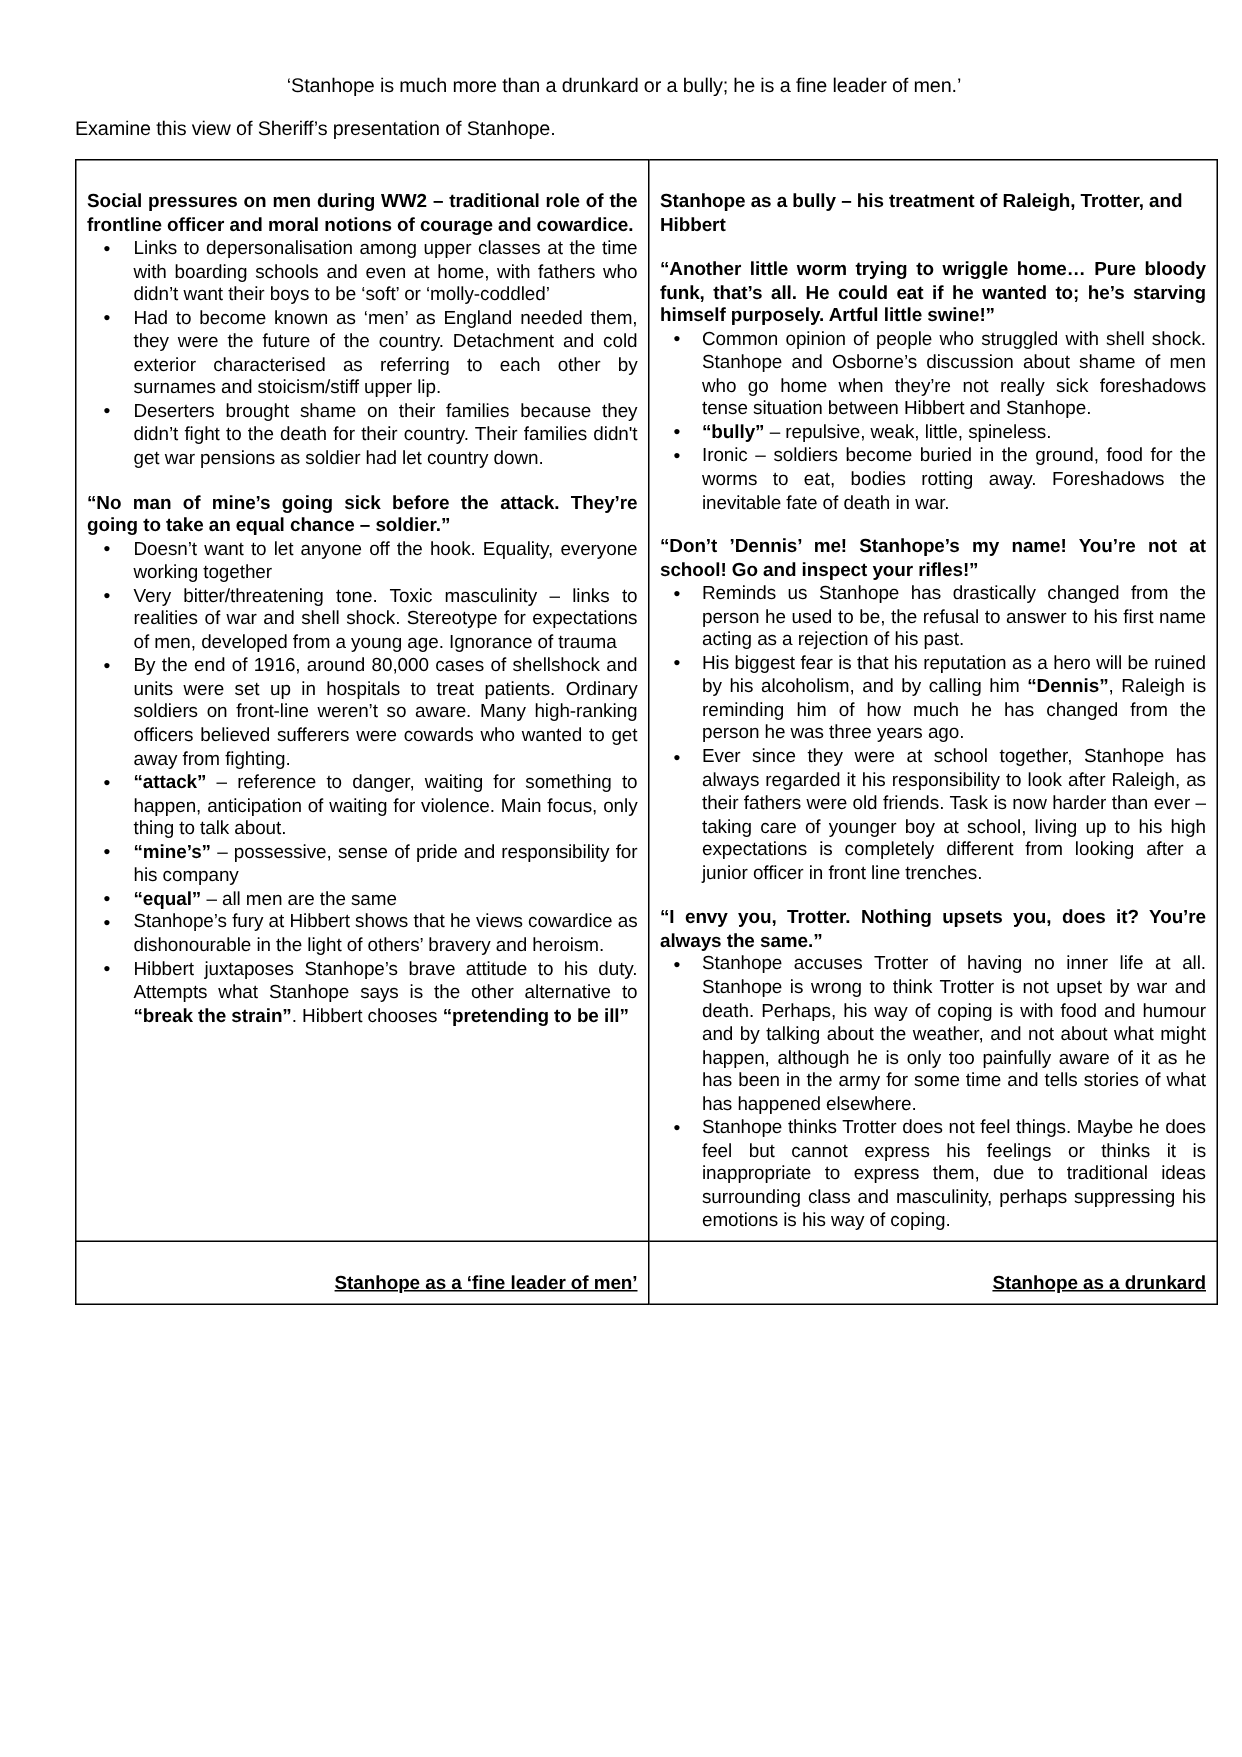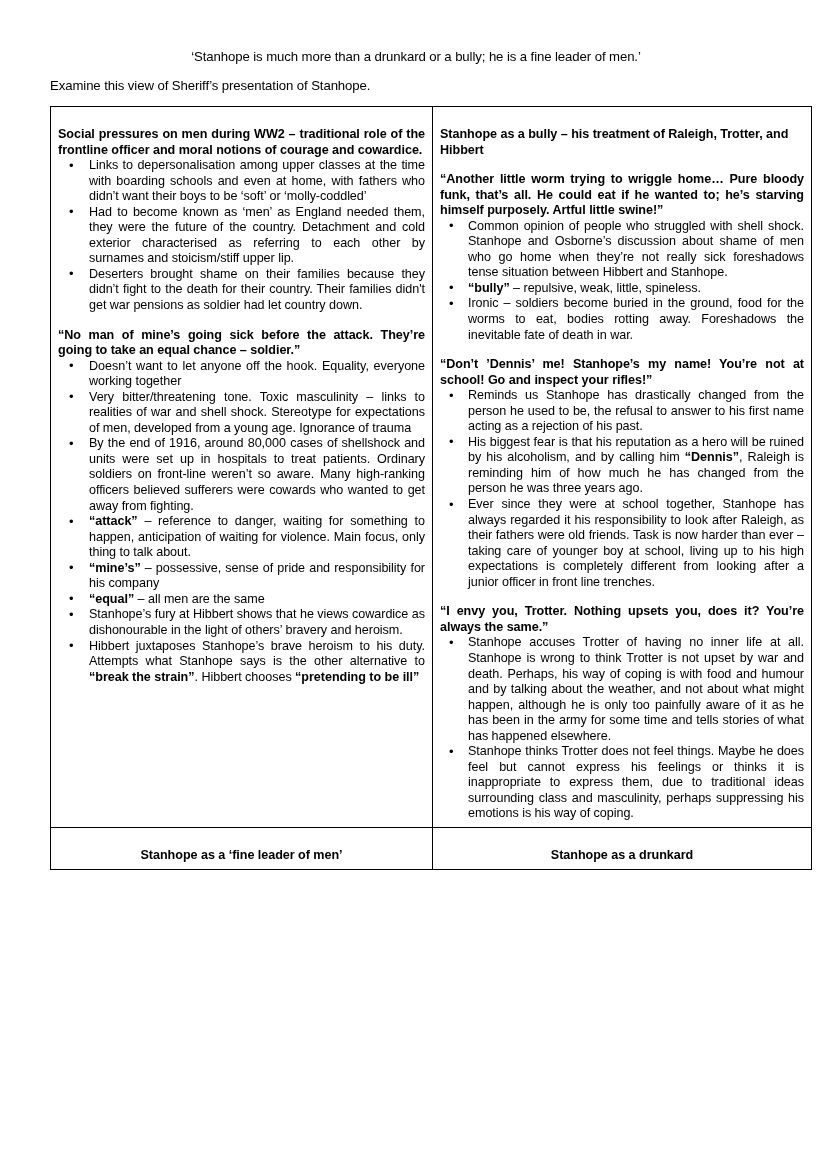--- a/index.html
+++ b/index.html
@@ -96,21 +96,21 @@
   }
   ul.blist.rt > li { padding-left: 28px; }
   ul.blist.rt > li::before { left: 9px; }
 
   li b, .quote b, .hd b { font-weight: bold; }
 
   .footrow td {
     padding-top: 5px;
     padding-bottom: 5px;
   }
-  .footrow .hd { text-align: center; }
+  .footrow .hd { text-align: right; text-decoration: underline; }
 </style>
 </head>
 <body>
 
 <div class="page">
 
   <div class="intro intro-line-1">
     <p>‘Stanhope is much more than a drunkard or a bully; he is a fine leader of men.’</p>
   </div>
   <div class="intro intro-line-2">
@@ -134,21 +134,21 @@
           <div class="quote">“No man of mine’s going sick before the attack. They’re going to take an equal chance – soldier.”</div>
 
           <ul class="blist">
             <li><span>Doesn’t want to let anyone off the hook. Equality, everyone working together</span></li>
             <li><span>Very bitter/threatening tone. Toxic masculinity – links to realities of war and shell shock. Stereotype for expectations of men, developed from a young age. Ignorance of trauma</span></li>
             <li><span>By the end of 1916, around 80,000 cases of shellshock and units were set up in hospitals to treat patients. Ordinary soldiers on front-line weren’t so aware. Many high-ranking officers believed sufferers were cowards who wanted to get away from fighting.</span></li>
             <li><b>“attack”</b><span> – reference to danger, waiting for something to happen, anticipation of waiting for violence. Main focus, only thing to talk about.</span></li>
             <li><b>“mine’s”</b><span> – possessive, sense of pride and responsibility for his company</span></li>
             <li><b>“equal”</b><span> – all men are the same</span></li>
             <li><span>Stanhope’s fury at Hibbert shows that he views cowardice as dishonourable in the light of others’ bravery and heroism.</span></li>
-            <li><span>Hibbert juxtaposes Stanhope’s brave heroism to his duty. Attempts what Stanhope says is the other alternative to </span><b>“break the strain”</b><span>. Hibbert chooses </span><b>“pretending to be ill”</b></li>
+            <li><span>Hibbert juxtaposes Stanhope’s brave attitude to his duty. Attempts what Stanhope says is the other alternative to </span><b>“break the strain”</b><span>. Hibbert chooses </span><b>“pretending to be ill”</b></li>
           </ul>
         </div>
       </td>
 
       <td class="col-right">
         <div class="cell-inner">
           <div class="hd nojust">Stanhope as a bully – his treatment of Raleigh, Trotter, and Hibbert</div>
 
           <div class="quote">“Another little worm trying to wriggle home… Pure bloody funk, that’s all. He could eat if he wanted to; he’s starving himself purposely. Artful little swine!”</div>
           <ul class="blist rt">

